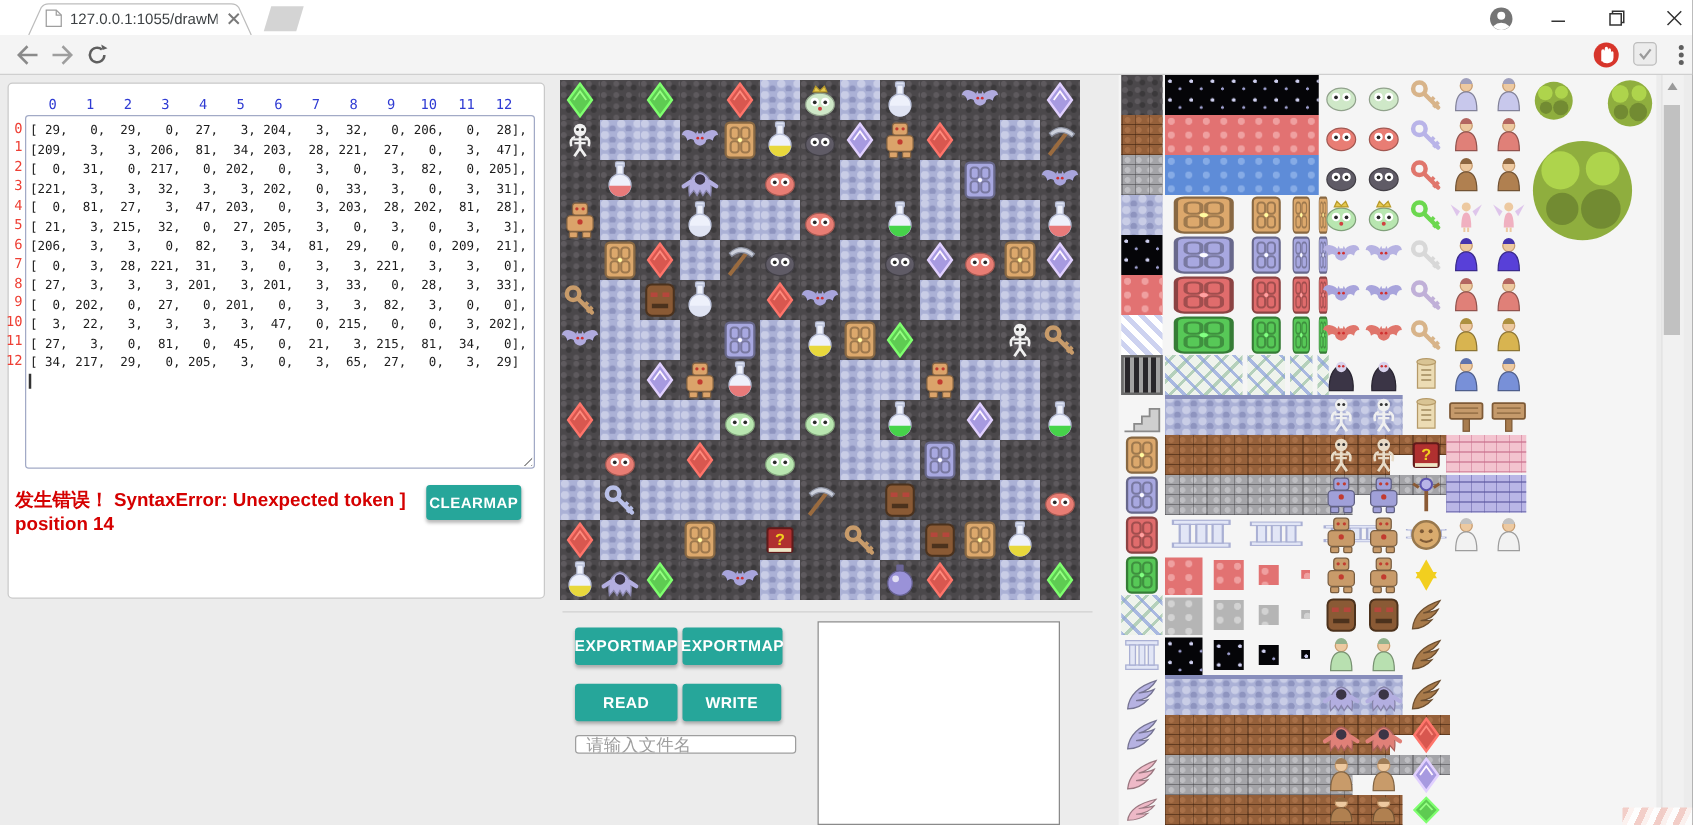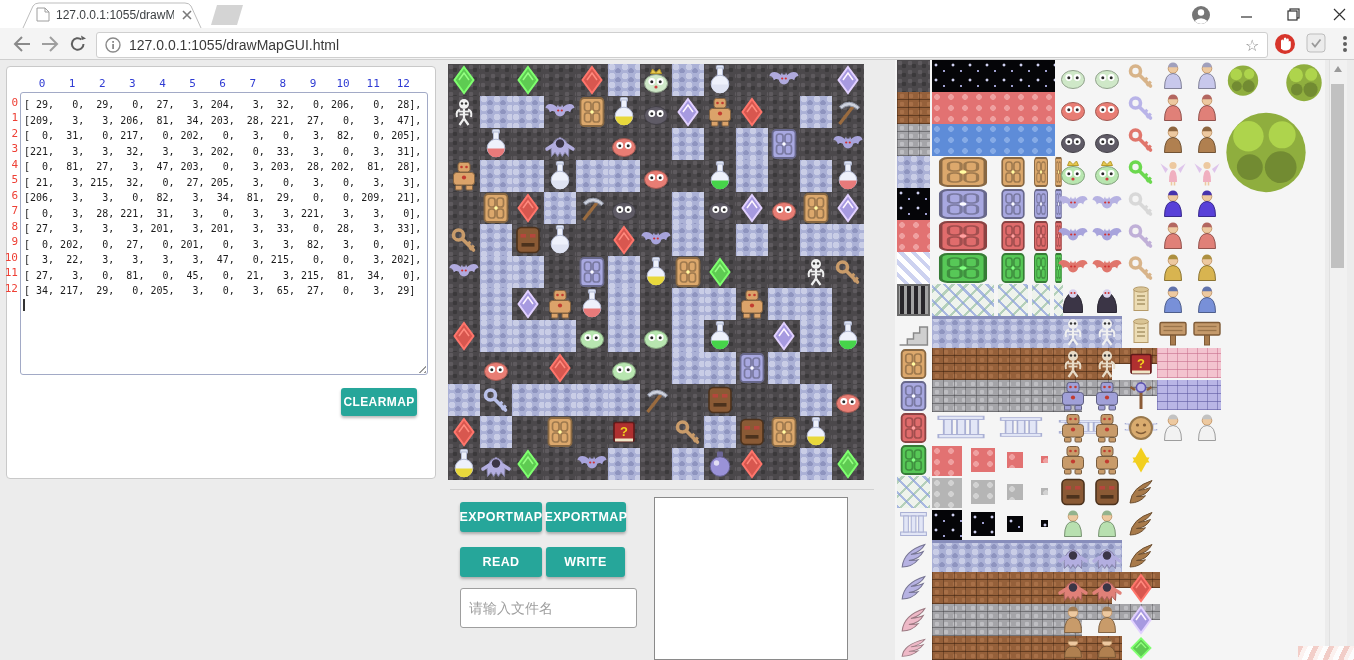--- a/index.html
+++ b/index.html
@@ -44,21 +44,21 @@
   .error-msg{position:absolute;left:12px;top:391px;width:336px;font-size:15px;font-weight:bold;
              color:#d50000;line-height:19px;}
   .btn{background:#26a69a;color:#fff;border:none;border-radius:3px;font-family:"Liberation Sans",sans-serif;
        font-weight:bold;letter-spacing:.4px;box-shadow:0 2px 3px rgba(0,0,0,.28);cursor:pointer;
        display:flex;align-items:center;justify-content:center;position:absolute;}
   
   .map{position:absolute;left:448px;top:64px;width:416px;height:416px;}
   .cell,.ts-tile{position:absolute;}
   .cell svg,.ts-tile svg{position:absolute;left:0;top:0;width:100%;height:100%;}
   .hline{position:absolute;left:450px;top:489px;width:424px;height:1px;background:#d0d0d0;}
-  .file-input{position:absolute;left:460px;top:588px;width:177px;height:40px;box-sizing:border-box;
+  .file-input{position:absolute;left:460px;top:588px;width:177px;height:15px;box-sizing:border-box;
               border:1px solid #9e9e9e;border-radius:3px;padding:0 8px;font-size:14px;
               font-family:"Liberation Sans",sans-serif;color:#444;}
   .file-input::placeholder{color:#9e9e9e;}
   .out-box{position:absolute;left:654px;top:497px;width:192px;height:161px;background:#fff;
            border:1px solid #8a8a8a;}
   .tileset{position:absolute;left:895px;top:60px;width:430px;height:600px;background:#f5f5f5;overflow:hidden;}
   
   .tx-rock{background-color:#4b484b;background-image:radial-gradient(circle at 3px 3px,#5e5a5e 2px,transparent 2.6px),radial-gradient(circle at 7px 6px,#3b393b 2px,transparent 2.6px);background-size:10px 9px;}
   .tx-cobble{background-color:#abb1d6;background-image:radial-gradient(circle at 4px 3px,#c9cde6 3px,transparent 3.6px),radial-gradient(circle at 10px 7px,#8e94bf 2.5px,transparent 3px);background-size:13px 9px;}
   .tx-cobwall{background-color:#abb1d6;background-image:linear-gradient(180deg,#878dbb 0 3px,transparent 3px),radial-gradient(circle at 4px 3px,#c9cde6 3px,transparent 3.6px),radial-gradient(circle at 10px 7px,#8e94bf 2.5px,transparent 3px);background-size:auto,13px 9px,13px 9px;}
@@ -141,31 +141,20 @@
     <svg width="18" height="16">
         <path d="M9,1 L16,8 L9,15 M16,8 H1" stroke="#9e9e9e" stroke-width="2" fill="none"></path>
       </svg>
   </span>
   <span class="navbtn" style="left:66px">
     <svg width="18" height="18">
         <path d="M14.5,9 a5.8,5.8 0 1 1 -2,-4.4" stroke="#5f5f5f" stroke-width="2" fill="none"></path>
         <path d="M12,0.5 L13,5 L17,3.5 z" fill="#5f5f5f"></path>
       </svg>
   </span>
-  <div class="omnibox">
-    <span class="info-ic">
-      <svg width="16" height="16">
-          <circle cx="8" cy="8" r="7" fill="none" stroke="#8a8a8a" stroke-width="1.4"></circle>
-          <rect x="7.2" y="7" width="1.8" height="5" fill="#8a8a8a"></rect>
-          <rect x="7.2" y="4" width="1.8" height="1.8" fill="#8a8a8a"></rect>
-        </svg>
-    </span>
-    <span class="url-text">127.0.0.1:1055/drawMapGUI.html</span>
-    <span class="star-ic">☆</span>
-  </div>
   <span class="ext" style="left:1274px">
     <svg width="22" height="22">
         <circle cx="11" cy="11" r="10" fill="#d7352b"></circle>
         <path d="M7,16 V8 q0,-1.6 1.4,-1.6 q1.4,0 1.4,1.6 V6 q0,-1.6 1.3,-1.6 q1.3,0 1.3,1.6 v1 q0,-1.4 1.2,-1.4 q1.2,0 1.2,1.4 v2 q0,-1 1,-1 q1,0 1,1.2 V13 q0,4 -4.5,4.5 q-3.5,.3 -4.6,-1.5" fill="#fff"></path>
       </svg>
   </span>
   <span class="ext" style="left:1306px">
     <svg width="20" height="20">
         <rect x="1" y="1" width="18" height="18" rx="3" fill="#ececec" stroke="#bdbdbd"></rect>
         <path d="M6,10 L9,13.5 L14.5,6.5" stroke="#9a9a9a" stroke-width="1.8" fill="none"></path>
@@ -216,20 +205,21 @@
 [ 21,   3, 215,  32,   0,  27, 205,   3,   0,   3,   0,   3,   3],
 [206,   3,   3,   0,  82,   3,  34,  81,  29,   0,   0, 209,  21],
 [  0,   3,  28, 221,  31,   3,   0,   3,   3, 221,   3,   3,   0],
 [ 27,   3,   3,   3, 201,   3, 201,   3,  33,   0,  28,   3,  33],
 [  0, 202,   0,  27,   0, 201,   0,   3,   3,  82,   3,   0,   0],
 [  3,  22,   3,   3,   3,   3,  47,   0, 215,   0,   0,   3, 202],
 [ 27,   3,   0,  81,   0,  45,   0,  21,   3, 215,  81,  34,   0],
 [ 34, 217,  29,   0, 205,   3,   0,   3,  65,  27,   0,   3,  29]</textarea>
   <div class="caret"></div>
   <div class="resize-h"></div>
+  <div class="error-msg">发生错误！ SyntaxError: Unexpected token ] position 14</div>
   <button class="btn" style="left:341px;top:388px;width:76px;height:28px;font-size:12px">CLEARMAP</button>
 
   <div class="map" id="map">
       <div class="cell tx-rock" style="left: 0px; top: 0px; width: 32px; height: 32px;">
         <svg viewBox="0 0 32 32" preserveAspectRatio="none" font-family="Liberation Sans,sans-serif">
           <polygon points="16,3 25.5,16 16,29 6.5,16" fill="#5ecb52" stroke="rgb(127,255,111)" stroke-width="2"></polygon>
           <polyline points="11,16 16,9 21,16" fill="none" stroke="rgb(150,255,131)" stroke-width="1.5"></polyline>
         </svg>
       </div>
       <div class="cell tx-rock" style="left: 32px; top: 0px; width: 32px; height: 32px;"></div>

